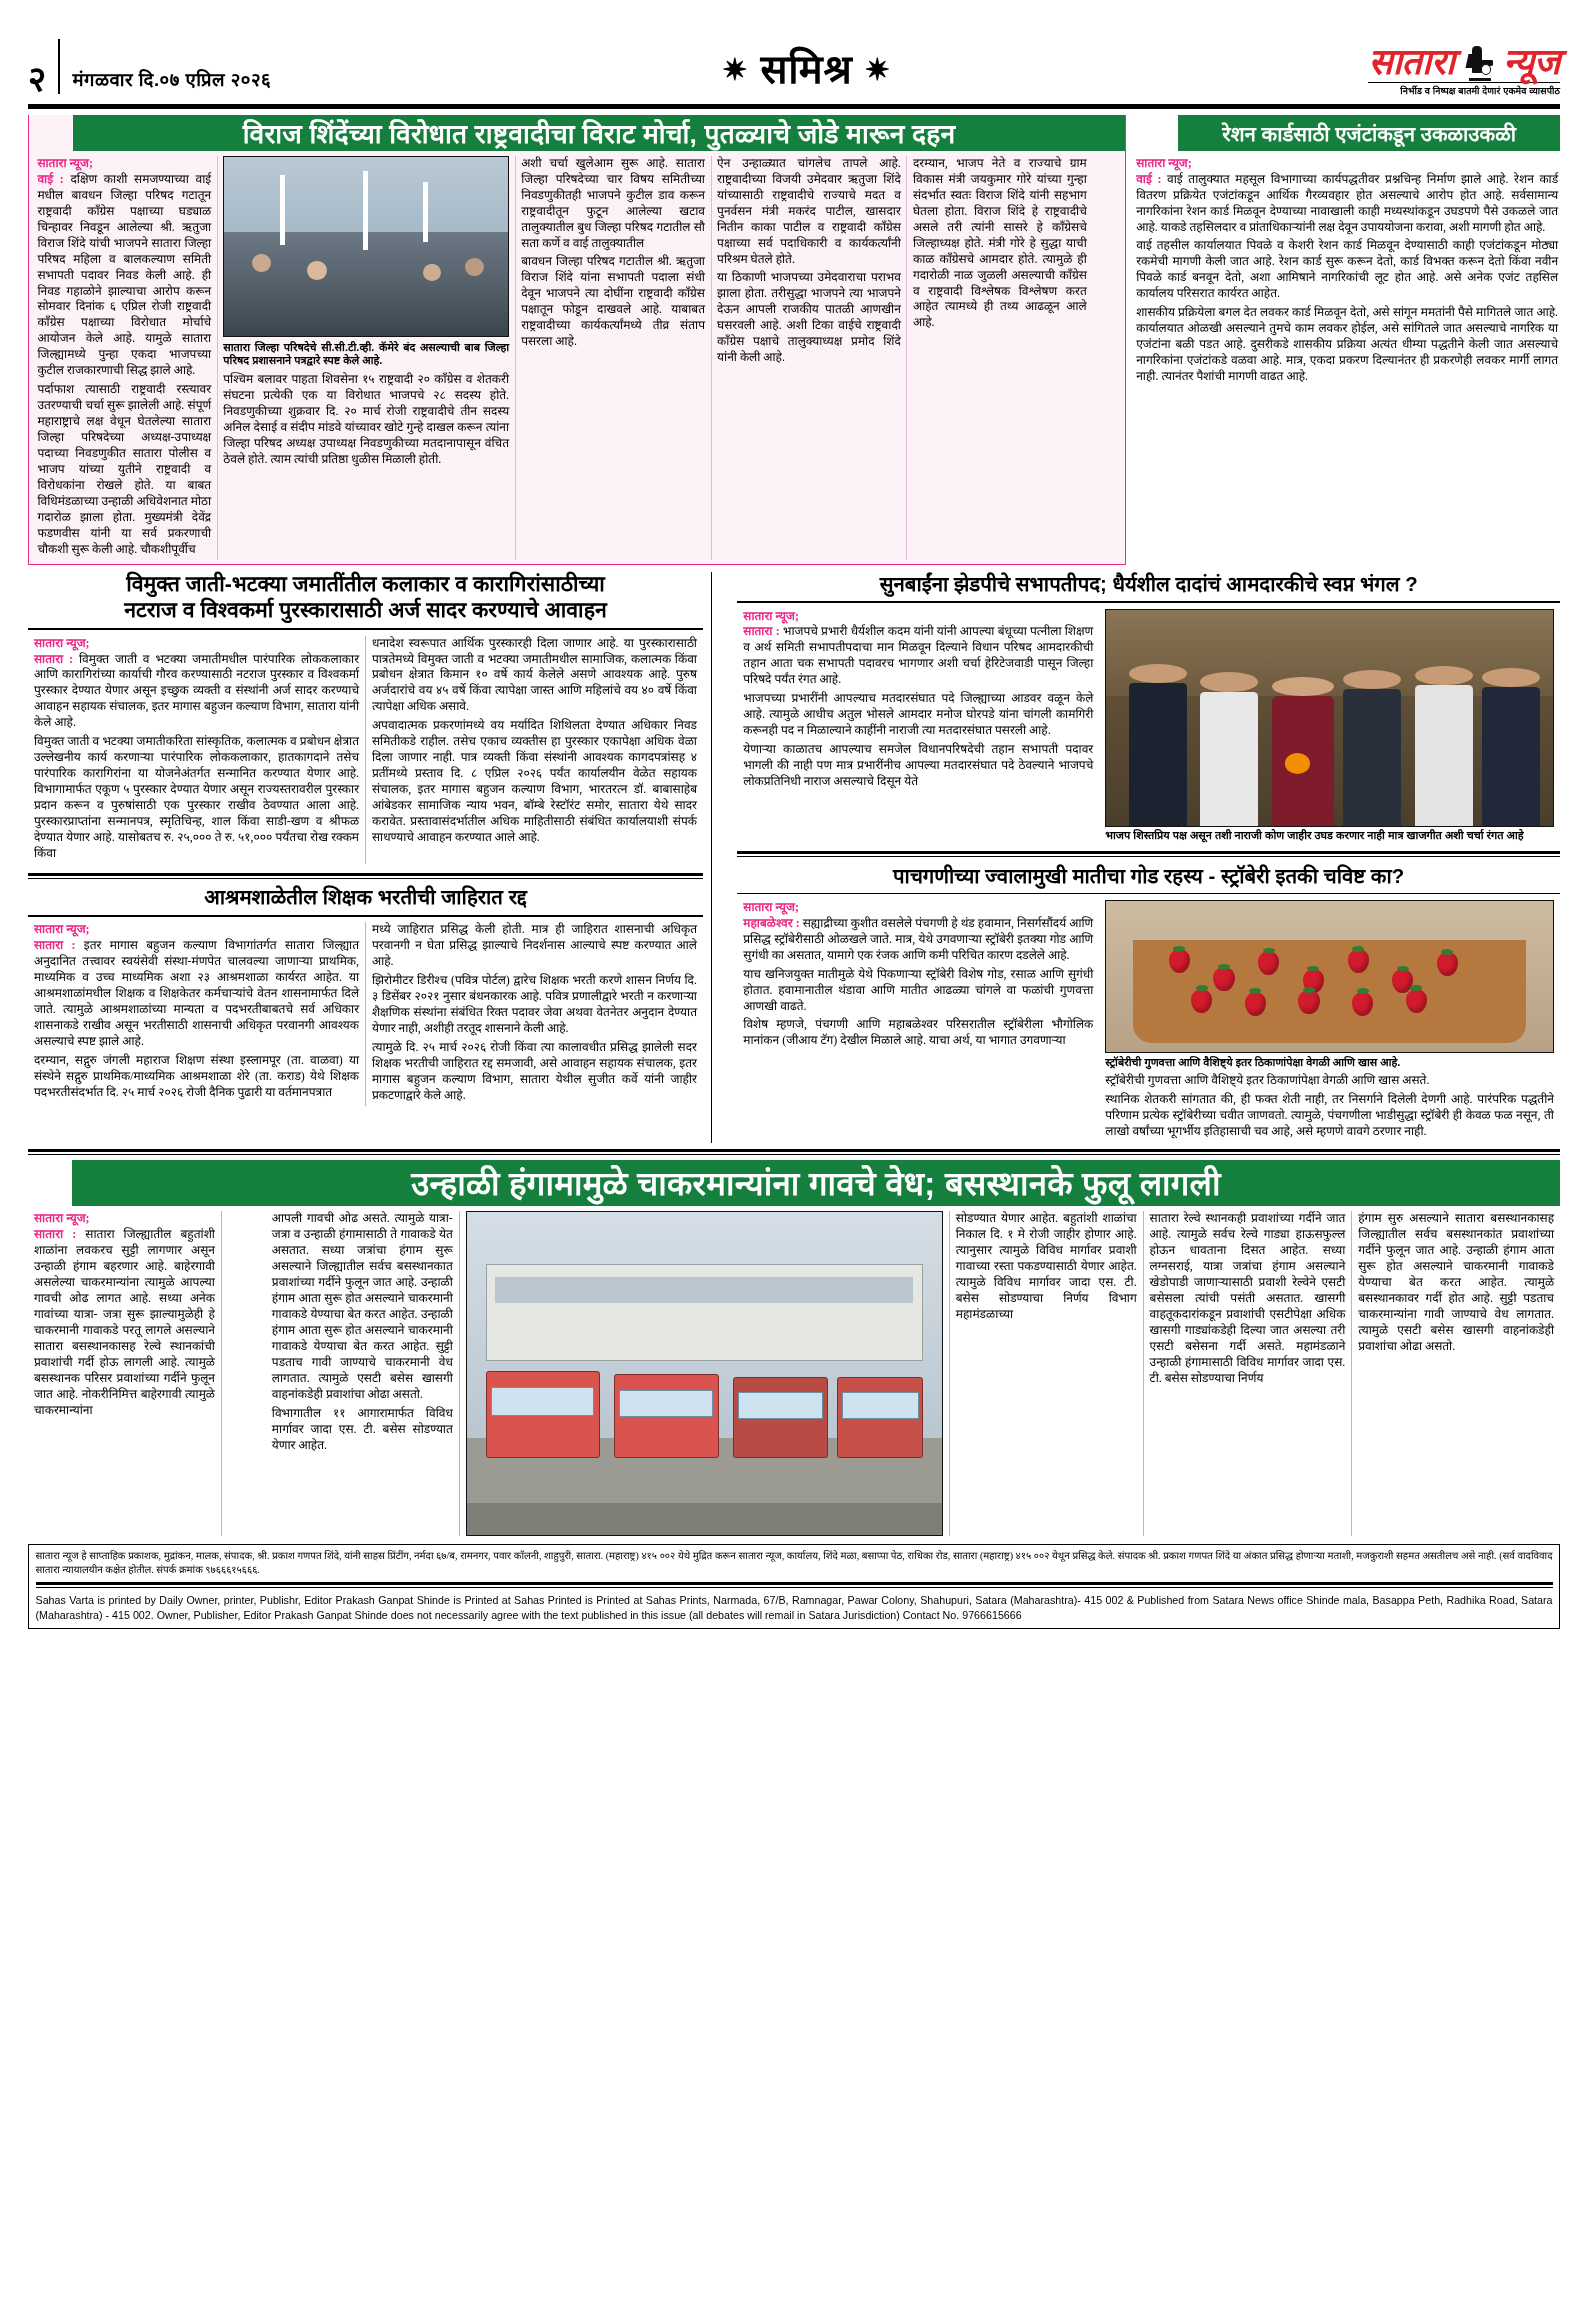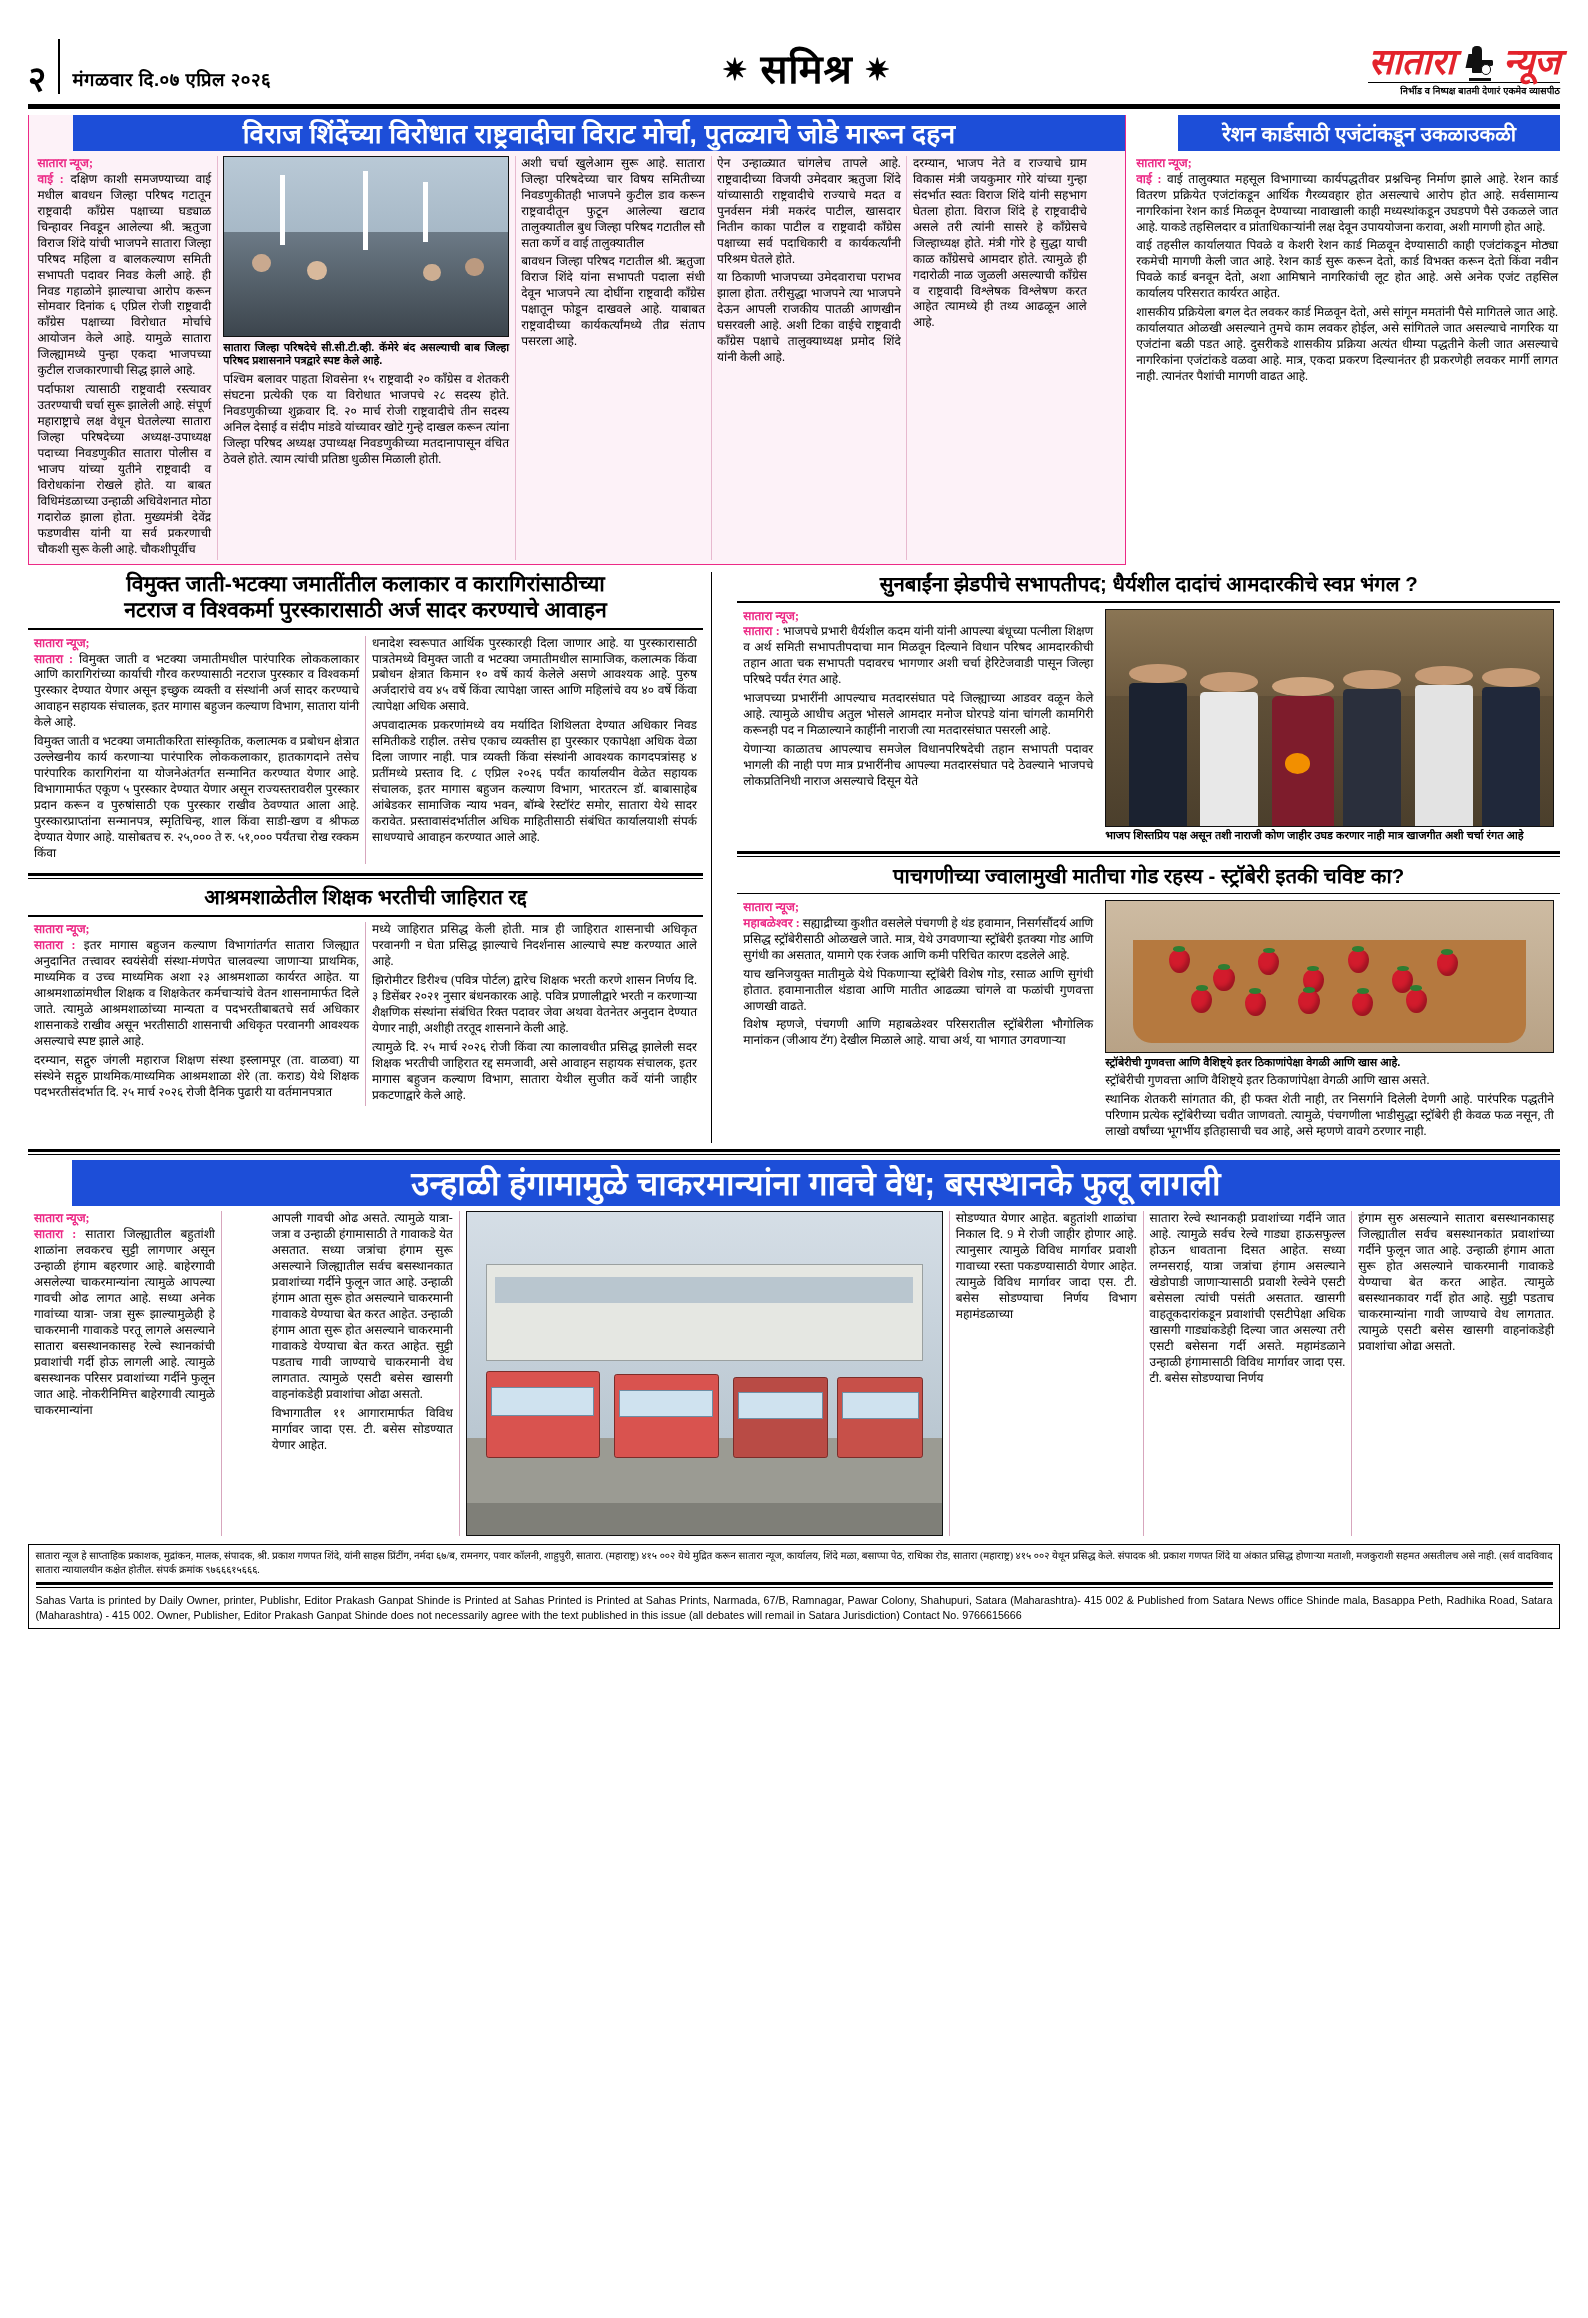--- a/index.html
+++ b/index.html
@@ -29,21 +29,21 @@
   .logo-emblem .fig { position:absolute; left:7.4px; top:0; width:9.3px; height:27px; background:#111; border-radius:4.2px 4.2px 0.9px 0.9px; }
   .logo-emblem .fig:after { content:""; position:absolute; left:-5.6px; top:8.3px; width:7.4px; height:14px; background:#111; transform:skewX(-12deg); }
   .logo-emblem .cannon { position:absolute; left:14px; top:14px; width:14px; height:5.6px; background:#111; border-radius:1.4px; }
   .logo-emblem .wheel { position:absolute; left:16px; top:18.5px; width:10.2px; height:10.2px; border:1.9px solid #111; border-radius:50%; background:#fff; }
   .logo-emblem .base { position:absolute; left:3.7px; bottom:0; width:22px; height:3.2px; background:#111; }
   .logo-tag { font-size:9.3px; font-weight:700; border-top:1.4px solid #000; padding-top:1.4px; margin-top:0.9px; letter-spacing:0.1px; font-family:"Liberation Sans", sans-serif; white-space:nowrap;}
   .rule-thick { height:5.1px; background:#000; margin-top:3.7px; }
 
   
   .pinkbar {
-    background:#1d4ed8; color:#fff; font-weight:700;
+    background:#15803d; color:#fff; font-weight:700;
     font-family:"Liberation Sans", sans-serif;
     display:flex; align-items:center; justify-content:center;
     text-align:left; padding:2.8px 4.6px;margin-left:44px;
   }
   .blackhead {
     font-family:"Liberation Sans", sans-serif; font-weight:700;
     text-align:center; line-height:1.18;
   }
   .rule-dbl { border-top:3.2px solid #000; border-bottom:1.4px solid #000; height:6px; }
   .rule-1 { height:1.9px; background:#000; }
@@ -368,21 +368,21 @@
           </div>
         <div class="bus" style="left:78%; width:18%; height:25%; background:#c75049;">
             <div class="win"></div>
           </div>
         <div style="position:absolute;left:0;right:0;bottom:0;height:10%;background:#7f7f78;"></div>
       </div>
     </div>
     <div class="vline"></div>
 
     <div class="col body-text" style="width:13%;">
-      <p>सोडण्यात येणार आहेत. बहुतांशी शाळांचा निकाल दि. 9 मे रोजी जाहीर होणार आहे. त्यानुसार त्यामुळे विविध मार्गावर प्रवाशी गावाच्या रस्ता पकडण्यासाठी येणार आहेत. त्यामुळे विविध मार्गावर जादा एस. टी. बसेस सोडण्याचा निर्णय विभाग महामंडळाच्या</p>
+      <p>सोडण्यात येणार आहेत. बहुतांशी शाळांचा निकाल दि. १ मे रोजी जाहीर होणार आहे. त्यानुसार त्यामुळे विविध मार्गावर प्रवाशी गावाच्या रस्ता पकडण्यासाठी येणार आहेत. त्यामुळे विविध मार्गावर जादा एस. टी. बसेस सोडण्याचा निर्णय विभाग महामंडळाच्या</p>
     </div>
     <div class="vline"></div>
 
     <div class="col body-text" style="width:14%;">
       <p>सातारा रेल्वे स्थानकही प्रवाशांच्या गर्दीने जात आहे. त्यामुळे सर्वच रेल्वे गाड्या हाऊसफुल्ल होऊन धावताना दिसत आहेत. सध्या लग्नसराई, यात्रा जत्रांचा हंगाम असल्याने खेडोपाडी जाणाऱ्यासाठी प्रवाशी रेल्वेने एसटी बसेसला त्यांची पसंती असतात. खासगी वाहतूकदारांकडून प्रवाशांची एसटीपेक्षा अधिक खासगी गाड्यांकडेही दिल्या जात असल्या तरी एसटी बसेसना गर्दी असते. महामंडळाने उन्हाळी हंगामासाठी विविध मार्गावर जादा एस. टी. बसेस सोडण्याचा निर्णय</p>
     </div>
     <div class="vline"></div>
 
     <div class="col body-text" style="width:14%;">
       <p>हंगाम सुरु असल्याने सातारा बसस्थानकासह जिल्ह्यातील सर्वच बसस्थानकांत प्रवाशांच्या गर्दीने फुलून जात आहे. उन्हाळी हंगाम आता सुरू होत असल्याने चाकरमानी गावाकडे येण्याचा बेत करत आहेत. त्यामुळे बसस्थानकावर गर्दी होत आहे. सुट्टी पडताच चाकरमान्यांना गावी जाण्याचे वेध लागतात. त्यामुळे एसटी बसेस खासगी वाहनांकडेही प्रवाशांचा ओढा असतो.</p>

